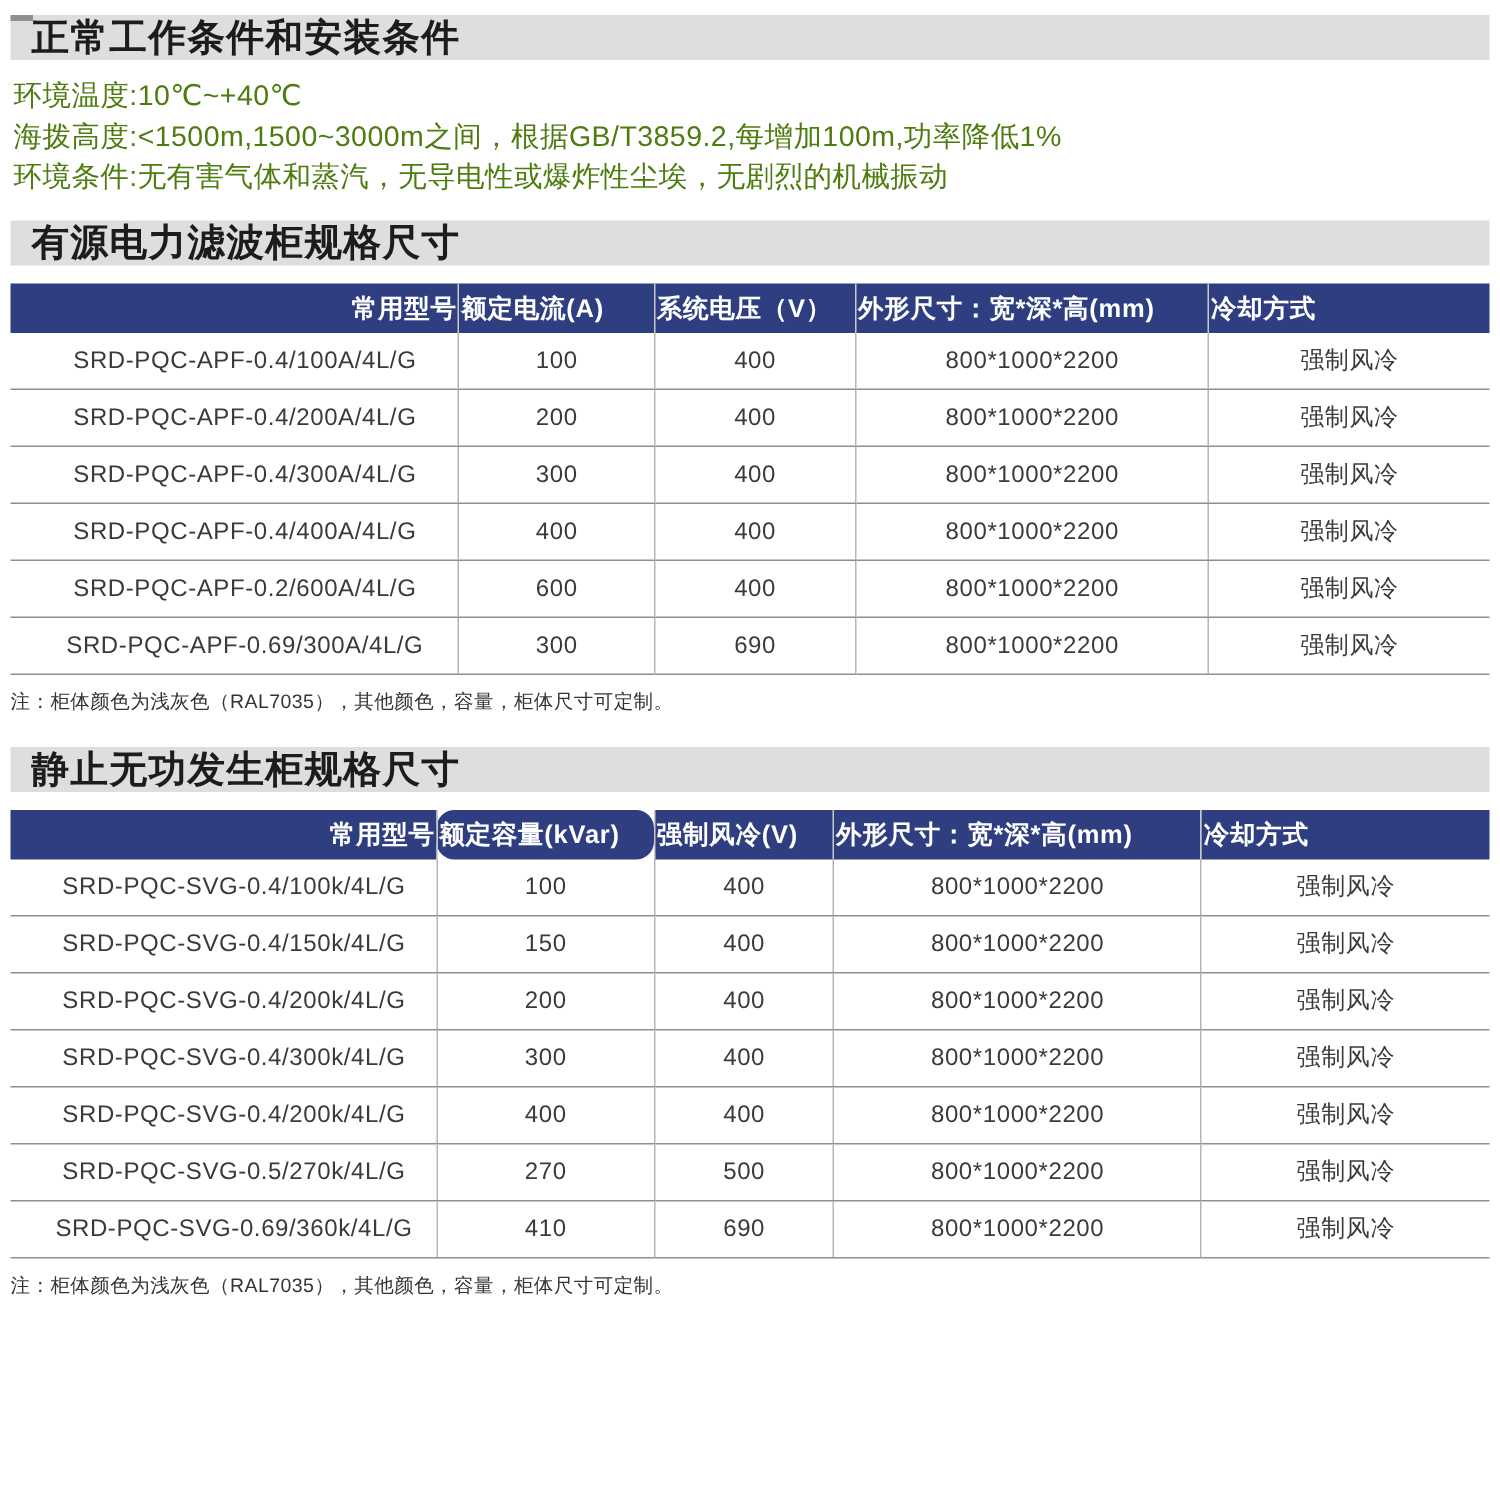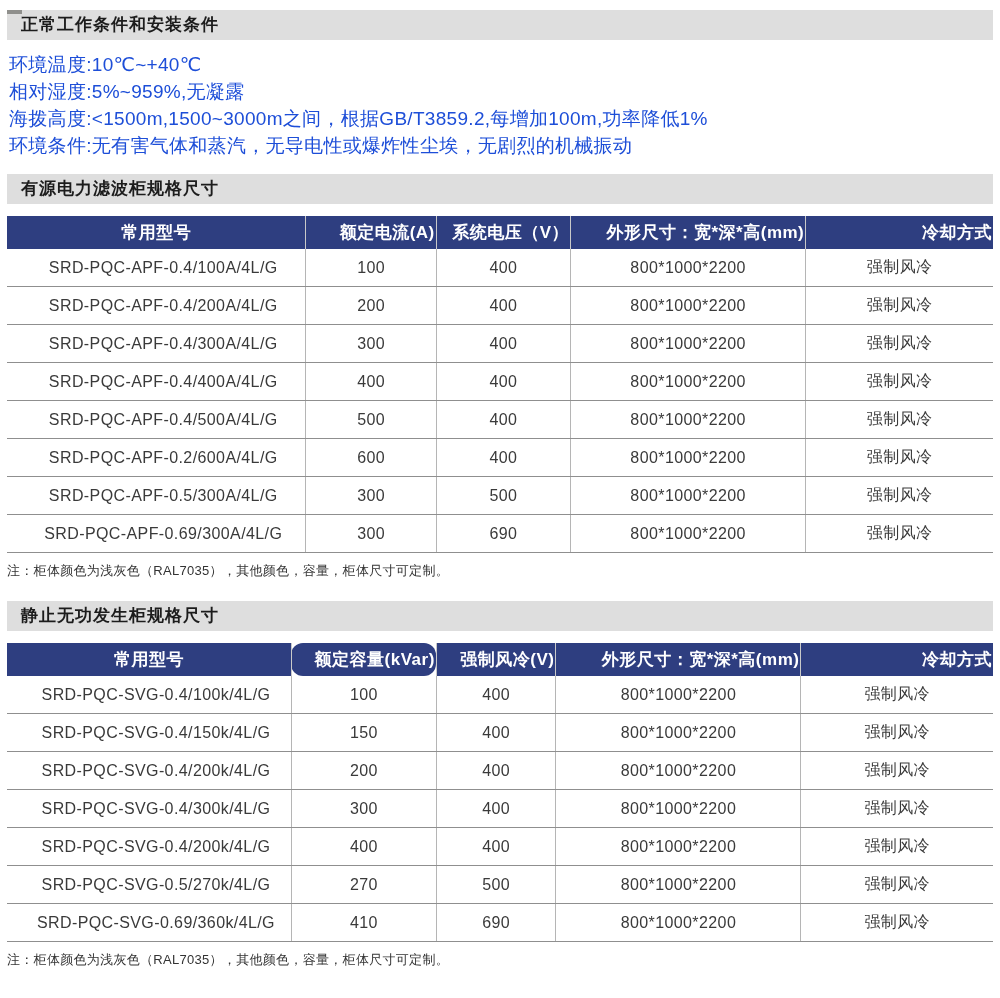--- a/index.html
+++ b/index.html
@@ -13,43 +13,43 @@
   .top-mark {
     position:absolute; top:0; left:7px;
     width:15px; height:4px; background:#8f8f8c;
   }
 
   .section-bar {
     background:#dedede;
     margin-top:10px;
     height:24px; line-height:24px;
     padding:3px 14px;
-    font-size:17px; font-weight:bold; color:#1c1c1c;
+    font-size:25px; font-weight:bold; color:#1c1c1c;
     letter-spacing:1px;
   }
   .section-bar.first { margin-top:10px; }
 
   .env-lines { margin:11px 2px 15px; }
   .env-lines .line {
-    font-size:19px; color:#1d4ed8; line-height:27px;
+    font-size:19px; color:#4d7c0f; line-height:27px;
     letter-spacing:0.3px;
   }
 
   table.spec {
     width:100%; border-collapse:collapse; table-layout:fixed;
     margin-top:12px;
   }
   table.spec thead th {
     background:#2e3e80; color:#ffffff;
     font-size:17px; font-weight:bold;
-    height:31px; text-align:right;
+    height:31px; text-align:left;
     border-left:1px solid #c9c9c9;
     letter-spacing:0.5px;
   }
-  table.spec thead th:first-child { border-left:none; text-align:center; padding-left:1px; }
+  table.spec thead th:first-child { border-left:none; text-align:right; padding-left:1px; }
   table.spec tbody td {
     height:35px; text-align:center;
     font-size:16px; color:#3a3a3a;
     border-bottom:1px solid #8f8f8f;
     border-left:1px solid #b5b5b5;
     letter-spacing:0.4px;
   }
   table.spec tbody td:first-child { border-left:none; text-align:center; padding-left:15px; }
 
   
@@ -75,21 +75,20 @@
 <body>
 
 <div class="page">
 
   <div class="top-mark"></div>
 
   <div class="section-bar first">正常工作条件和安装条件</div>
 
   <div class="env-lines">
     <div class="line">环境温度:10℃~+40℃</div>
-    <div class="line">相对湿度:5%~959%,无凝露</div>
     <div class="line">海拨高度:&lt;1500m,1500~3000m之间，根据GB/T3859.2,每增加100m,功率降低1%</div>
     <div class="line">环境条件:无有害气体和蒸汽，无导电性或爆炸性尘埃，无剧烈的机械振动</div>
   </div>
 
   <div class="section-bar">有源电力滤波柜规格尺寸</div>
 
   <table class="spec t1">
       <thead>
         <tr>
           <th>常用型号</th>
@@ -122,37 +121,23 @@
           <td>强制风冷</td>
         </tr>
         <tr>
           <td>SRD-PQC-APF-0.4/400A/4L/G</td>
           <td>400</td>
           <td>400</td>
           <td>800*1000*2200</td>
           <td>强制风冷</td>
         </tr>
         <tr>
-          <td>SRD-PQC-APF-0.4/500A/4L/G</td>
-          <td>500</td>
-          <td>400</td>
-          <td>800*1000*2200</td>
-          <td>强制风冷</td>
-        </tr>
-        <tr>
           <td>SRD-PQC-APF-0.2/600A/4L/G</td>
           <td>600</td>
           <td>400</td>
-          <td>800*1000*2200</td>
-          <td>强制风冷</td>
-        </tr>
-        <tr>
-          <td>SRD-PQC-APF-0.5/300A/4L/G</td>
-          <td>300</td>
-          <td>500</td>
           <td>800*1000*2200</td>
           <td>强制风冷</td>
         </tr>
         <tr>
           <td>SRD-PQC-APF-0.69/300A/4L/G</td>
           <td>300</td>
           <td>690</td>
           <td>800*1000*2200</td>
           <td>强制风冷</td>
         </tr>

